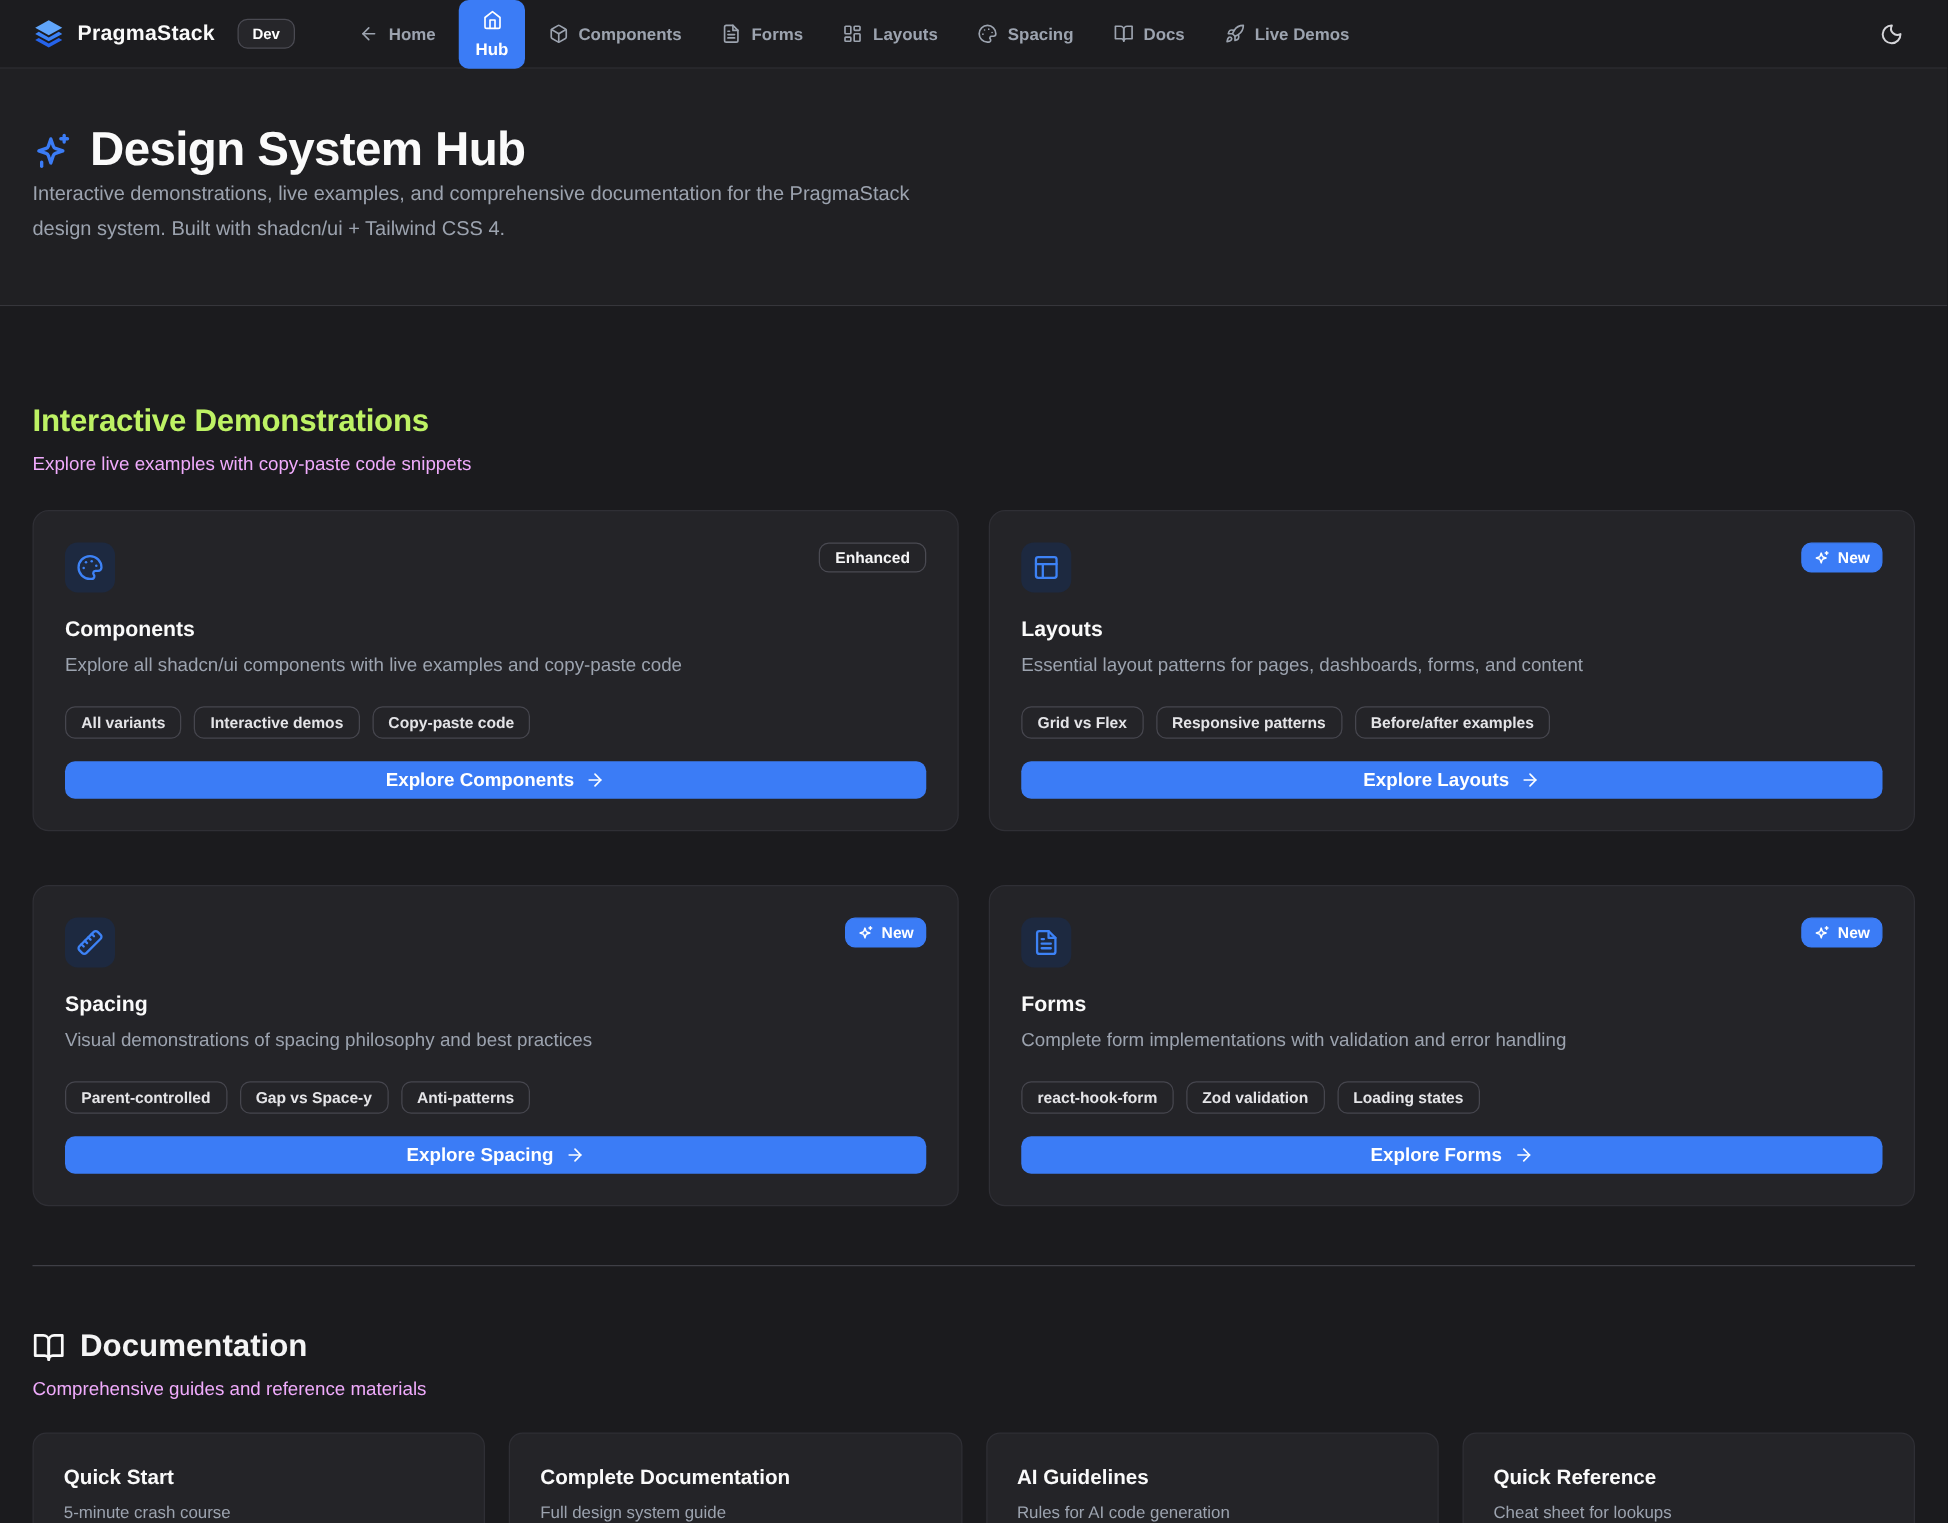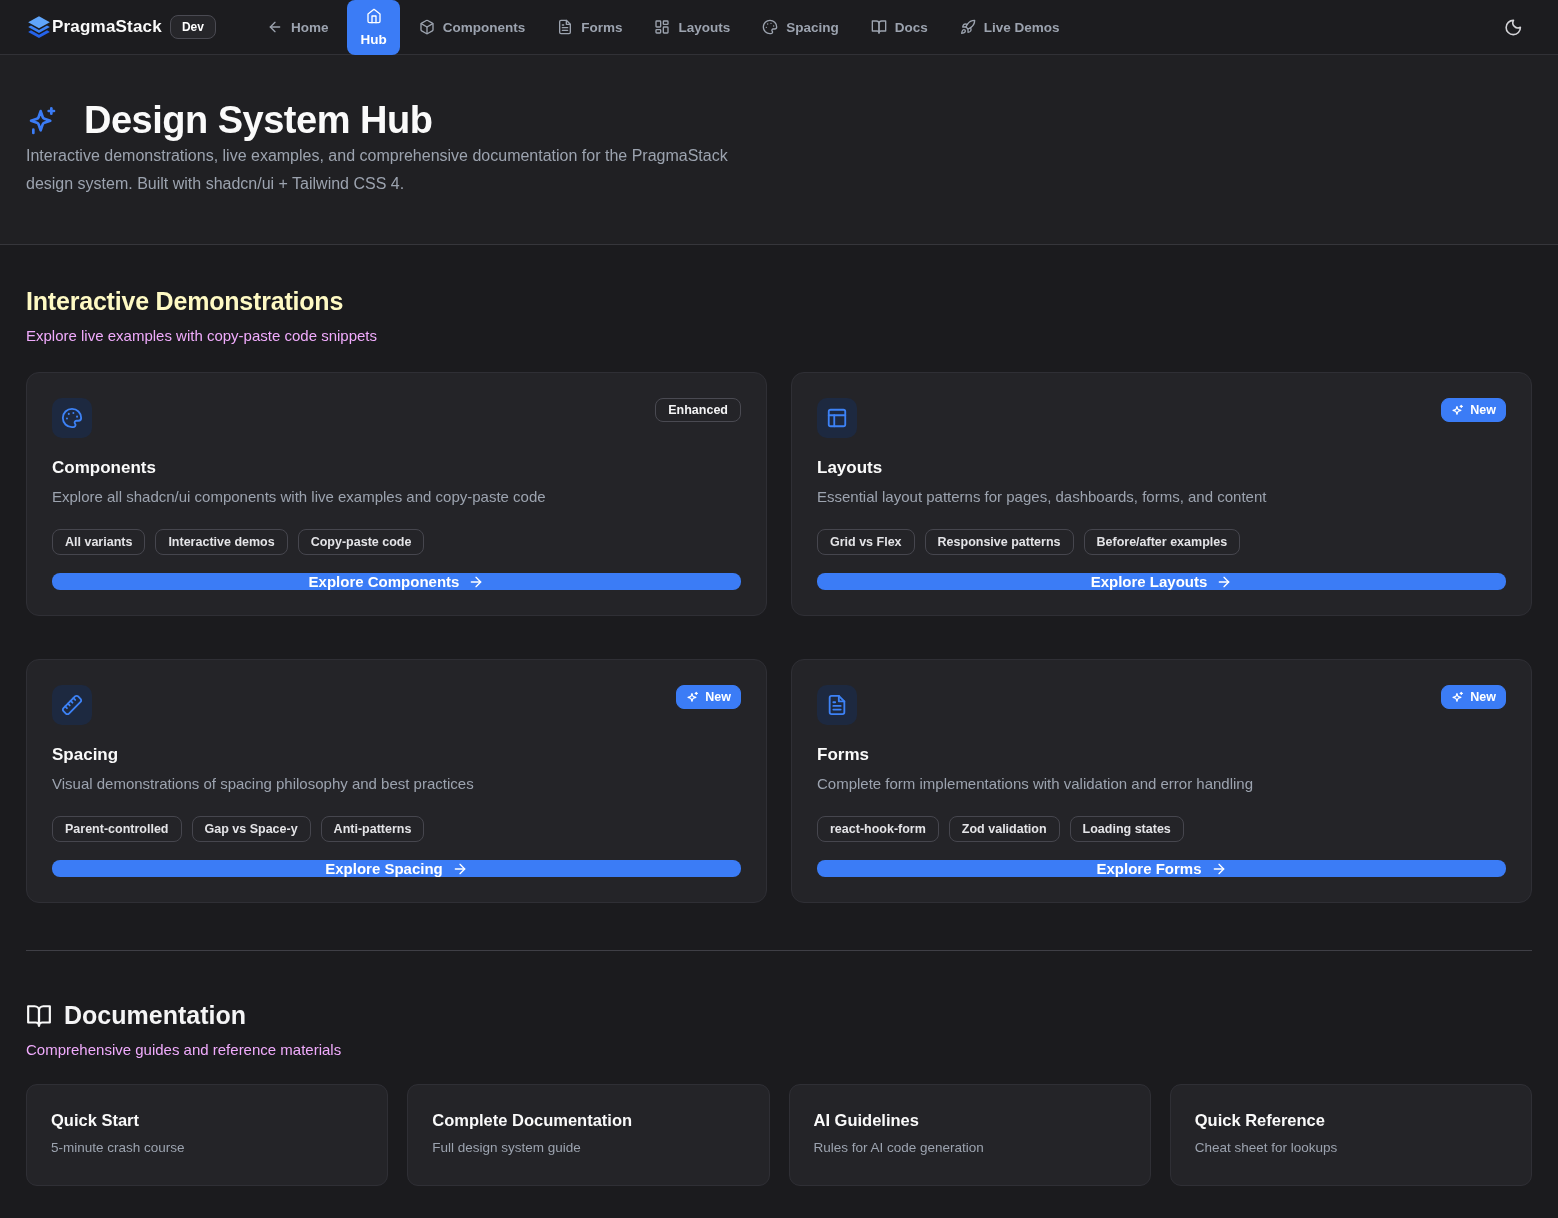--- a/index.html
+++ b/index.html
@@ -10,21 +10,21 @@
     background:#1b1b1e; color:#f4f4f5;
     -webkit-font-smoothing:antialiased;
   }
   svg { display:block; }
 
   
   .topnav {
     height:55px; display:flex; align-items:center;
     padding:0 26px; background:#1c1c1f; border-bottom:1px solid #313136;
   }
-  .brand { display:flex; align-items:center; }
+  .brand { display:flex; align-items:center; gap:10px; }
   .brand-name { font-size:17px; font-weight:bold; color:#fafafa; letter-spacing:.2px; }
   .env-badge {
     margin-left:8px; font-size:12px; font-weight:bold; color:#ffffff;
     border:1px solid #4a4a52; background:#26262a; border-radius:8px;
     padding:3px 11px; line-height:16px;
   }
   .nav-menu { display:flex; align-items:center; gap:6px; margin-left:38px; }
   .nav-item {
     display:flex; align-items:center; gap:8px;
     padding:8px 13px; border-radius:8px; cursor:pointer;
@@ -36,30 +36,30 @@
   .theme-toggle {
     margin-left:auto; width:38px; height:38px; display:flex; align-items:center; justify-content:center;
     background:transparent; border:none; border-radius:8px; cursor:pointer; color:#d4d4d8;
   }
 
   
   .hero {
     background:#202023; border-bottom:1px solid #36363b;
     padding:44px 26px 46px;
   }
-  .hero-title-row { display:flex; align-items:center; gap:26px; }
+  .hero-title-row { display:flex; align-items:center; gap:14px; }
   .hero-title { font-size:38px; font-weight:bold; letter-spacing:-.5px; color:#fafafa; }
   .hero-sub {
     max-width:742px;
     font-size:16px; line-height:28px; color:#9ca3af;
   }
 
   
   .main { padding:0 26px 18px; background:#1b1b1e; }
-  .section-head h2 { font-size:25px; font-weight:bold; color:#fef9c3; letter-spacing:-.2px; }
+  .section-head h2 { font-size:25px; font-weight:bold; color:#bef264; letter-spacing:-.2px;margin-top:36px; }
   .section-sub { margin-top:11px; font-size:15px; color:#f0abfc; }
 
   .demos { padding-top:42px; }
   .demo-grid {
     margin-top:28px;
     display:grid; grid-template-columns:1fr 1fr; gap:43px 24px;
   }
   .demo-card {
     background:#242428; border:1px solid #2f2f35; border-radius:13px;
     padding:25px; position:relative;
@@ -83,21 +83,21 @@
   }
   .demo-title { margin-top:20px; font-size:17px; font-weight:bold; color:#fafafa; }
   .demo-desc { margin-top:9px; font-size:15px; color:#9ca3af; line-height:20px; }
   .tag-row { margin-top:22px; display:flex; gap:10px; }
   .tag {
     font-size:12.5px; font-weight:bold; color:#e4e4e7;
     border:1px solid #46464e; border-radius:8px; padding:4px 12px; line-height:16px;
     background:transparent;
   }
   .cta-btn {
-    margin-top:18px; width:100%; height:17px;
+    margin-top:18px; width:100%; height:30px;
     display:flex; align-items:center; justify-content:center; gap:9px;
     background:#3b7cf6; color:#ffffff; border:none; border-radius:8px;
     font-size:15px; font-weight:600; cursor:pointer; font-family:inherit;
   }
   .ruler-flip svg { transform:scaleX(-1); }
 
   .divider { border:none; border-top:1px solid #3f3f46; margin-top:47px; }
 
   .docs { padding-top:50px; }
   .docs-head { display:flex; align-items:center; gap:12px; }

